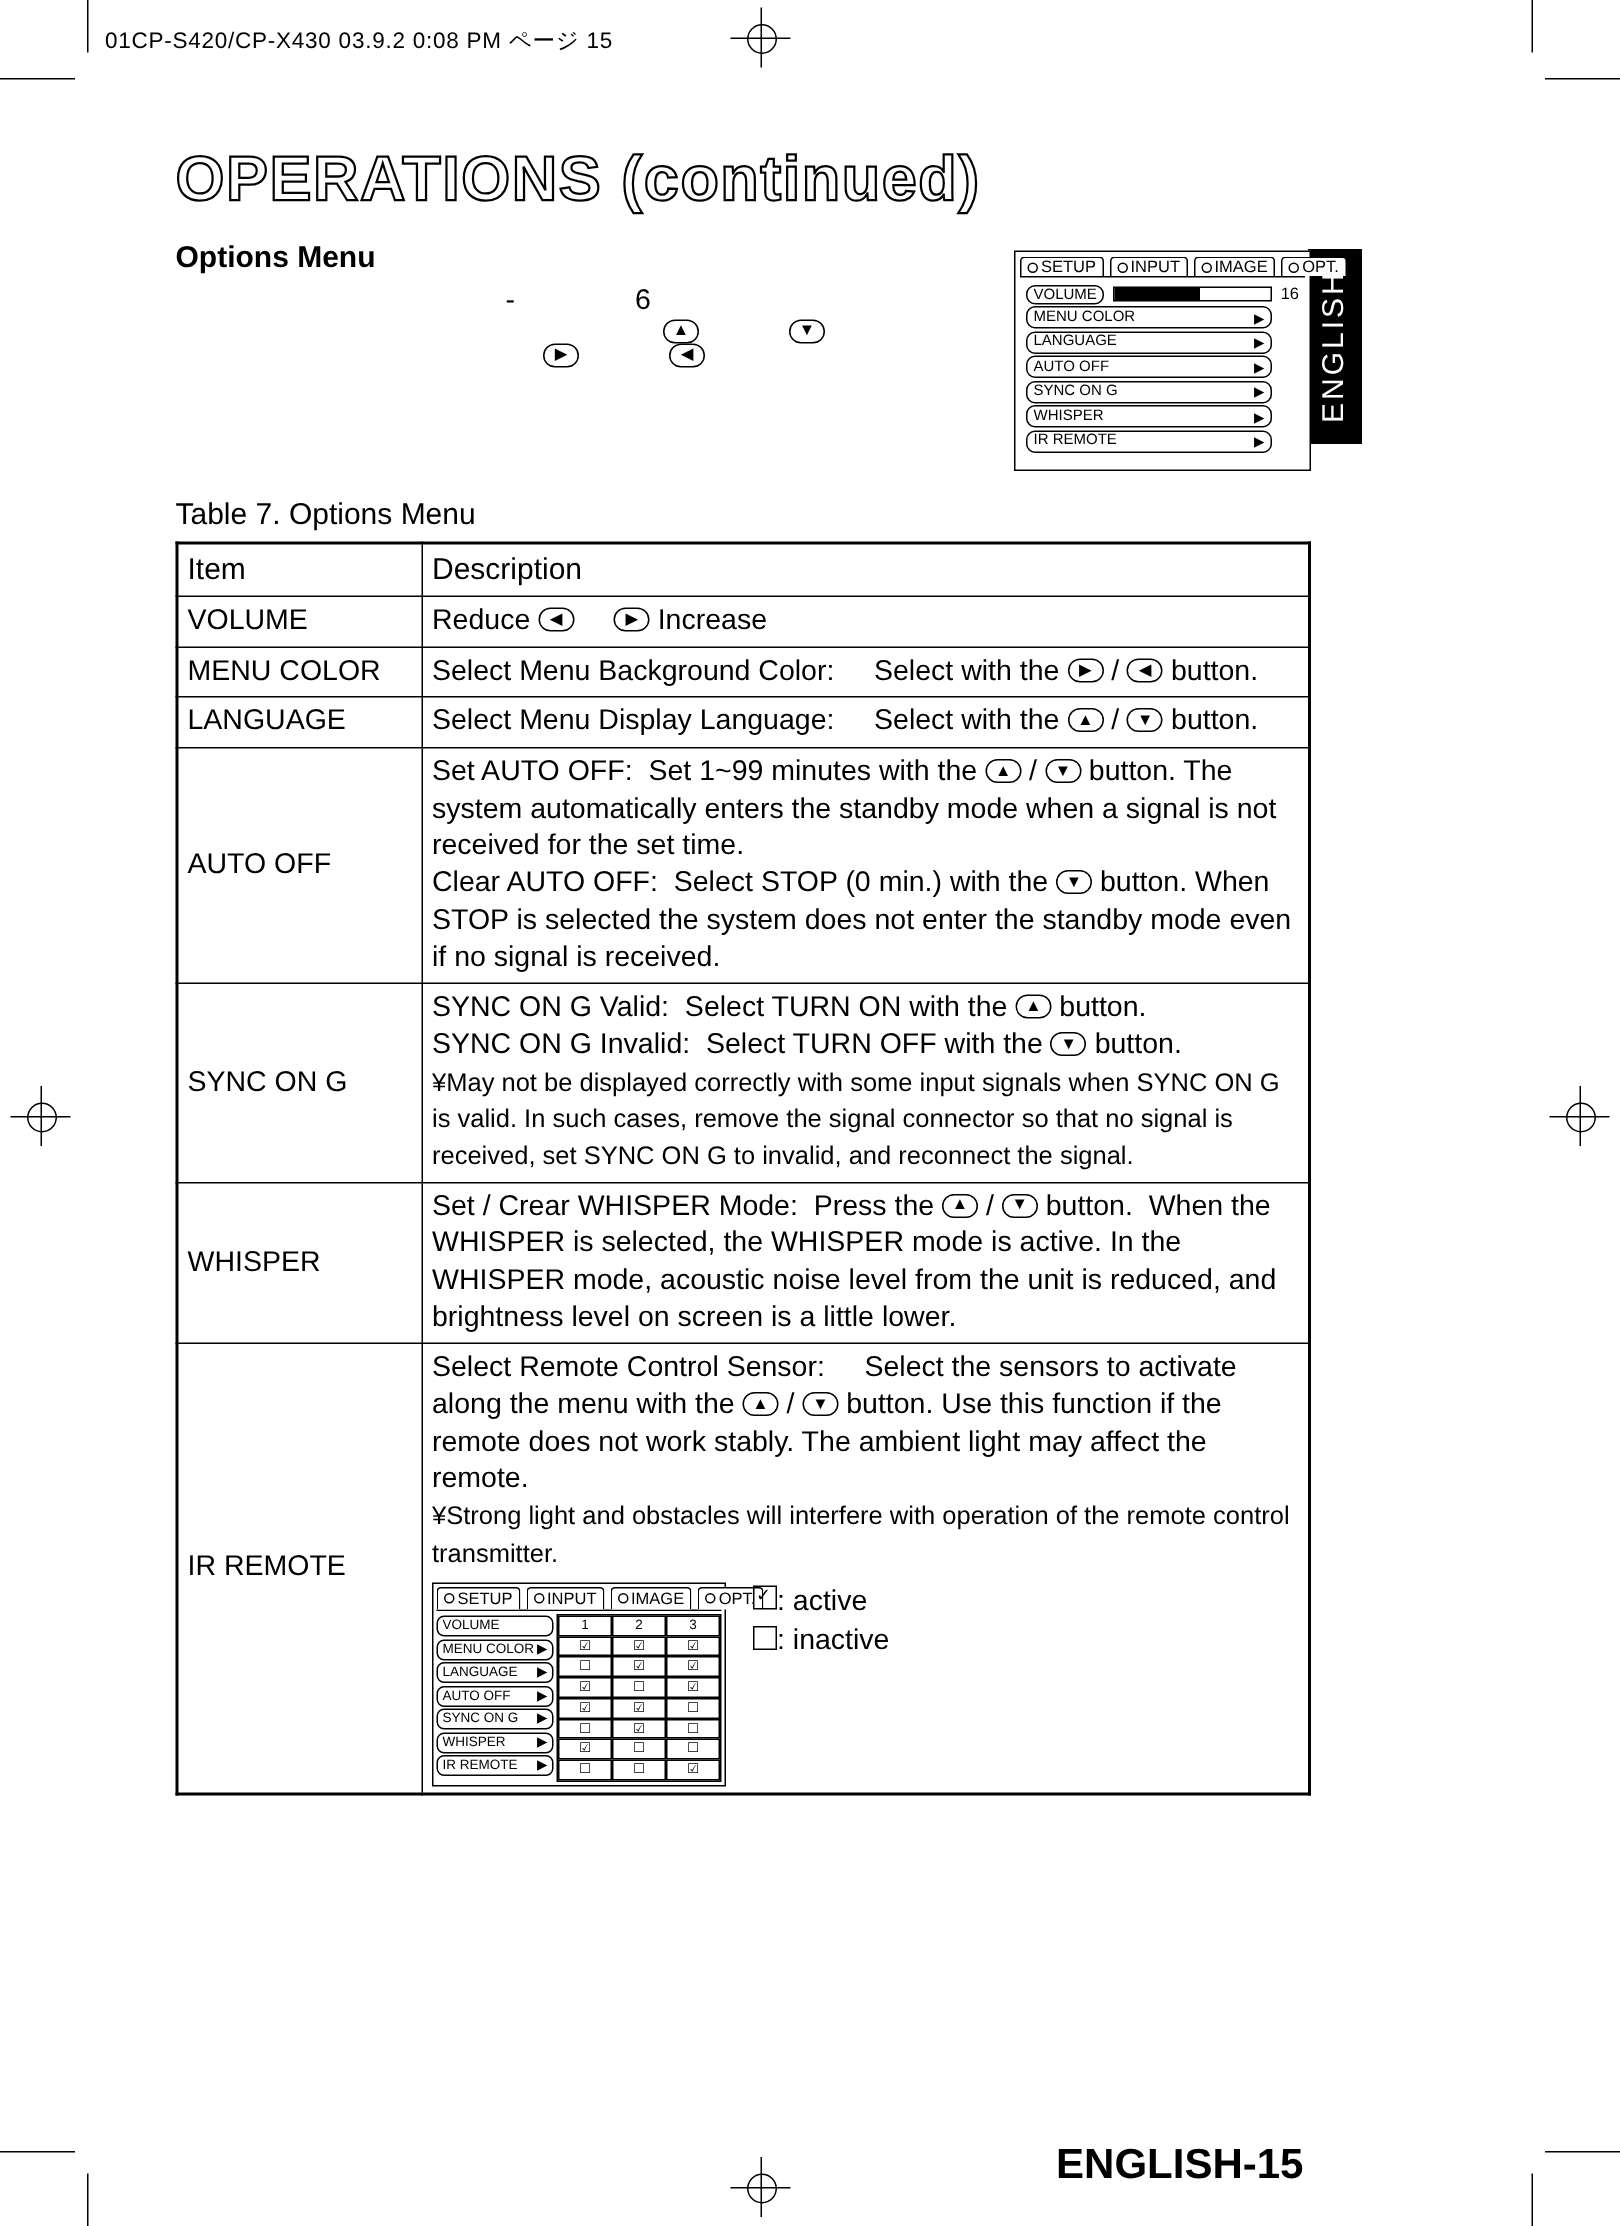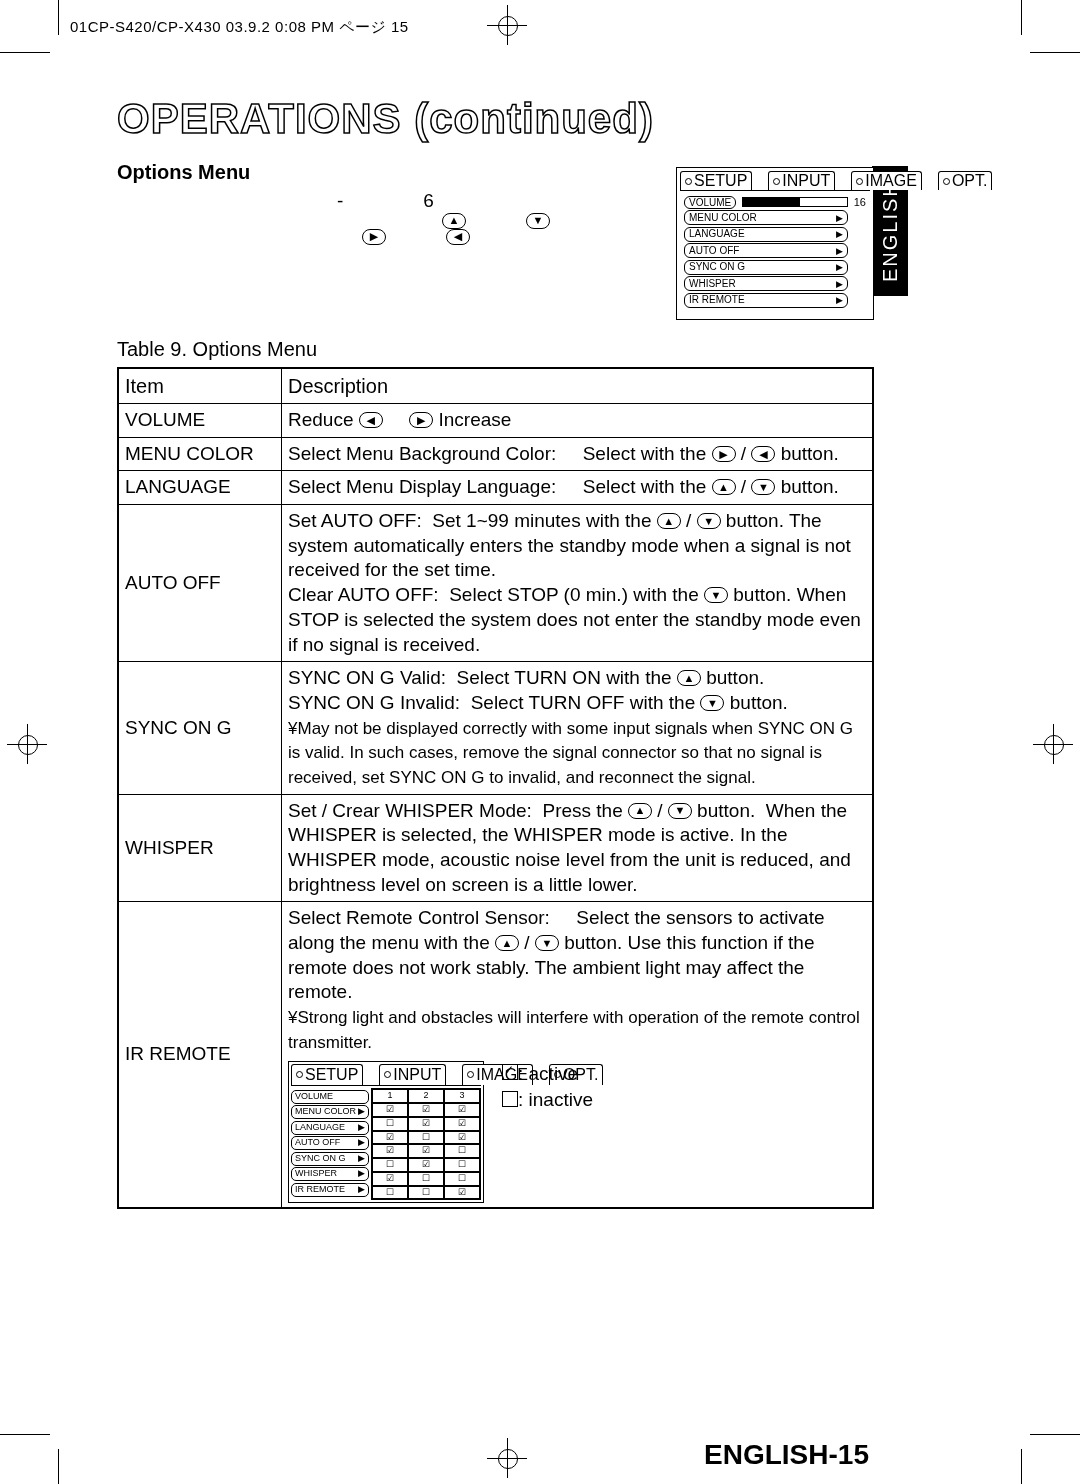--- a/index.html
+++ b/index.html
@@ -140,21 +140,21 @@
     font-weight:bold;
   }
   .osd {
     border:1px solid #000;
     width: 190px;
     font-size:11px;
     font-family: Arial, sans-serif;
     padding:3px 3px 10px 3px;
     background:#fff;
   }
-  .osd-tabs { display:flex; gap:16px; font-size:16px; }
+  .osd-tabs { display:flex; gap:4px; font-size:11px; }
   .osd-tab { border:1px solid #000; border-bottom:none; padding:0 4px; border-radius:3px 3px 0 0; display:flex;align-items:center;gap:2px; background:#fff;}
   .osd-tab::before{content:""; width:5px;height:5px;border:1px solid #000;border-radius:50%;display:inline-block;}
   .osd-body { border-top:1px solid #000; padding-top:3px; }
   .osd-row { border:1px solid #000; border-radius:6px; padding:0 4px; margin:1.5px 22px 1.5px 4px; font-size:10px; text-align:center; height:13px; line-height:12px; display:flex;justify-content:space-between;align-items:center;}
   .osd-row .arrow{font-size:9px;}
   .osd .vol-row{display:flex;align-items:center;gap:6px;margin:1.5px 4px;}
   .osd .vol-row .pill{border:1px solid #000;border-radius:6px;padding:0 4px;font-size:10px;}
   .osd .vol-row .bar{flex:1;height:8px;border:1px solid #000;position:relative;}
   .osd .vol-row .bar::before{content:"";position:absolute;left:0;top:0;height:100%;width:55%;background:#000;}
   .mini-osd-wrap{display:flex;align-items:flex-start;gap:18px;margin-top:6px;}
@@ -263,21 +263,21 @@
             <span class="arrow">▶</span>
           </div>
         <div class="osd-row">
             <span>IR REMOTE</span>
             <span class="arrow">▶</span>
           </div>
       </div>
     </div>
   </div>
 
-  <div class="table-caption">Table 9. Options Menu</div>
+  <div class="table-caption">Table 7. Options Menu</div>
 
   <table class="options">
     <tbody>
         <tr>
       <th class="col-item">Item</th>
       <th>Description</th>
     </tr>
     <tr>
       <td class="col-item">VOLUME</td>
       <td>

